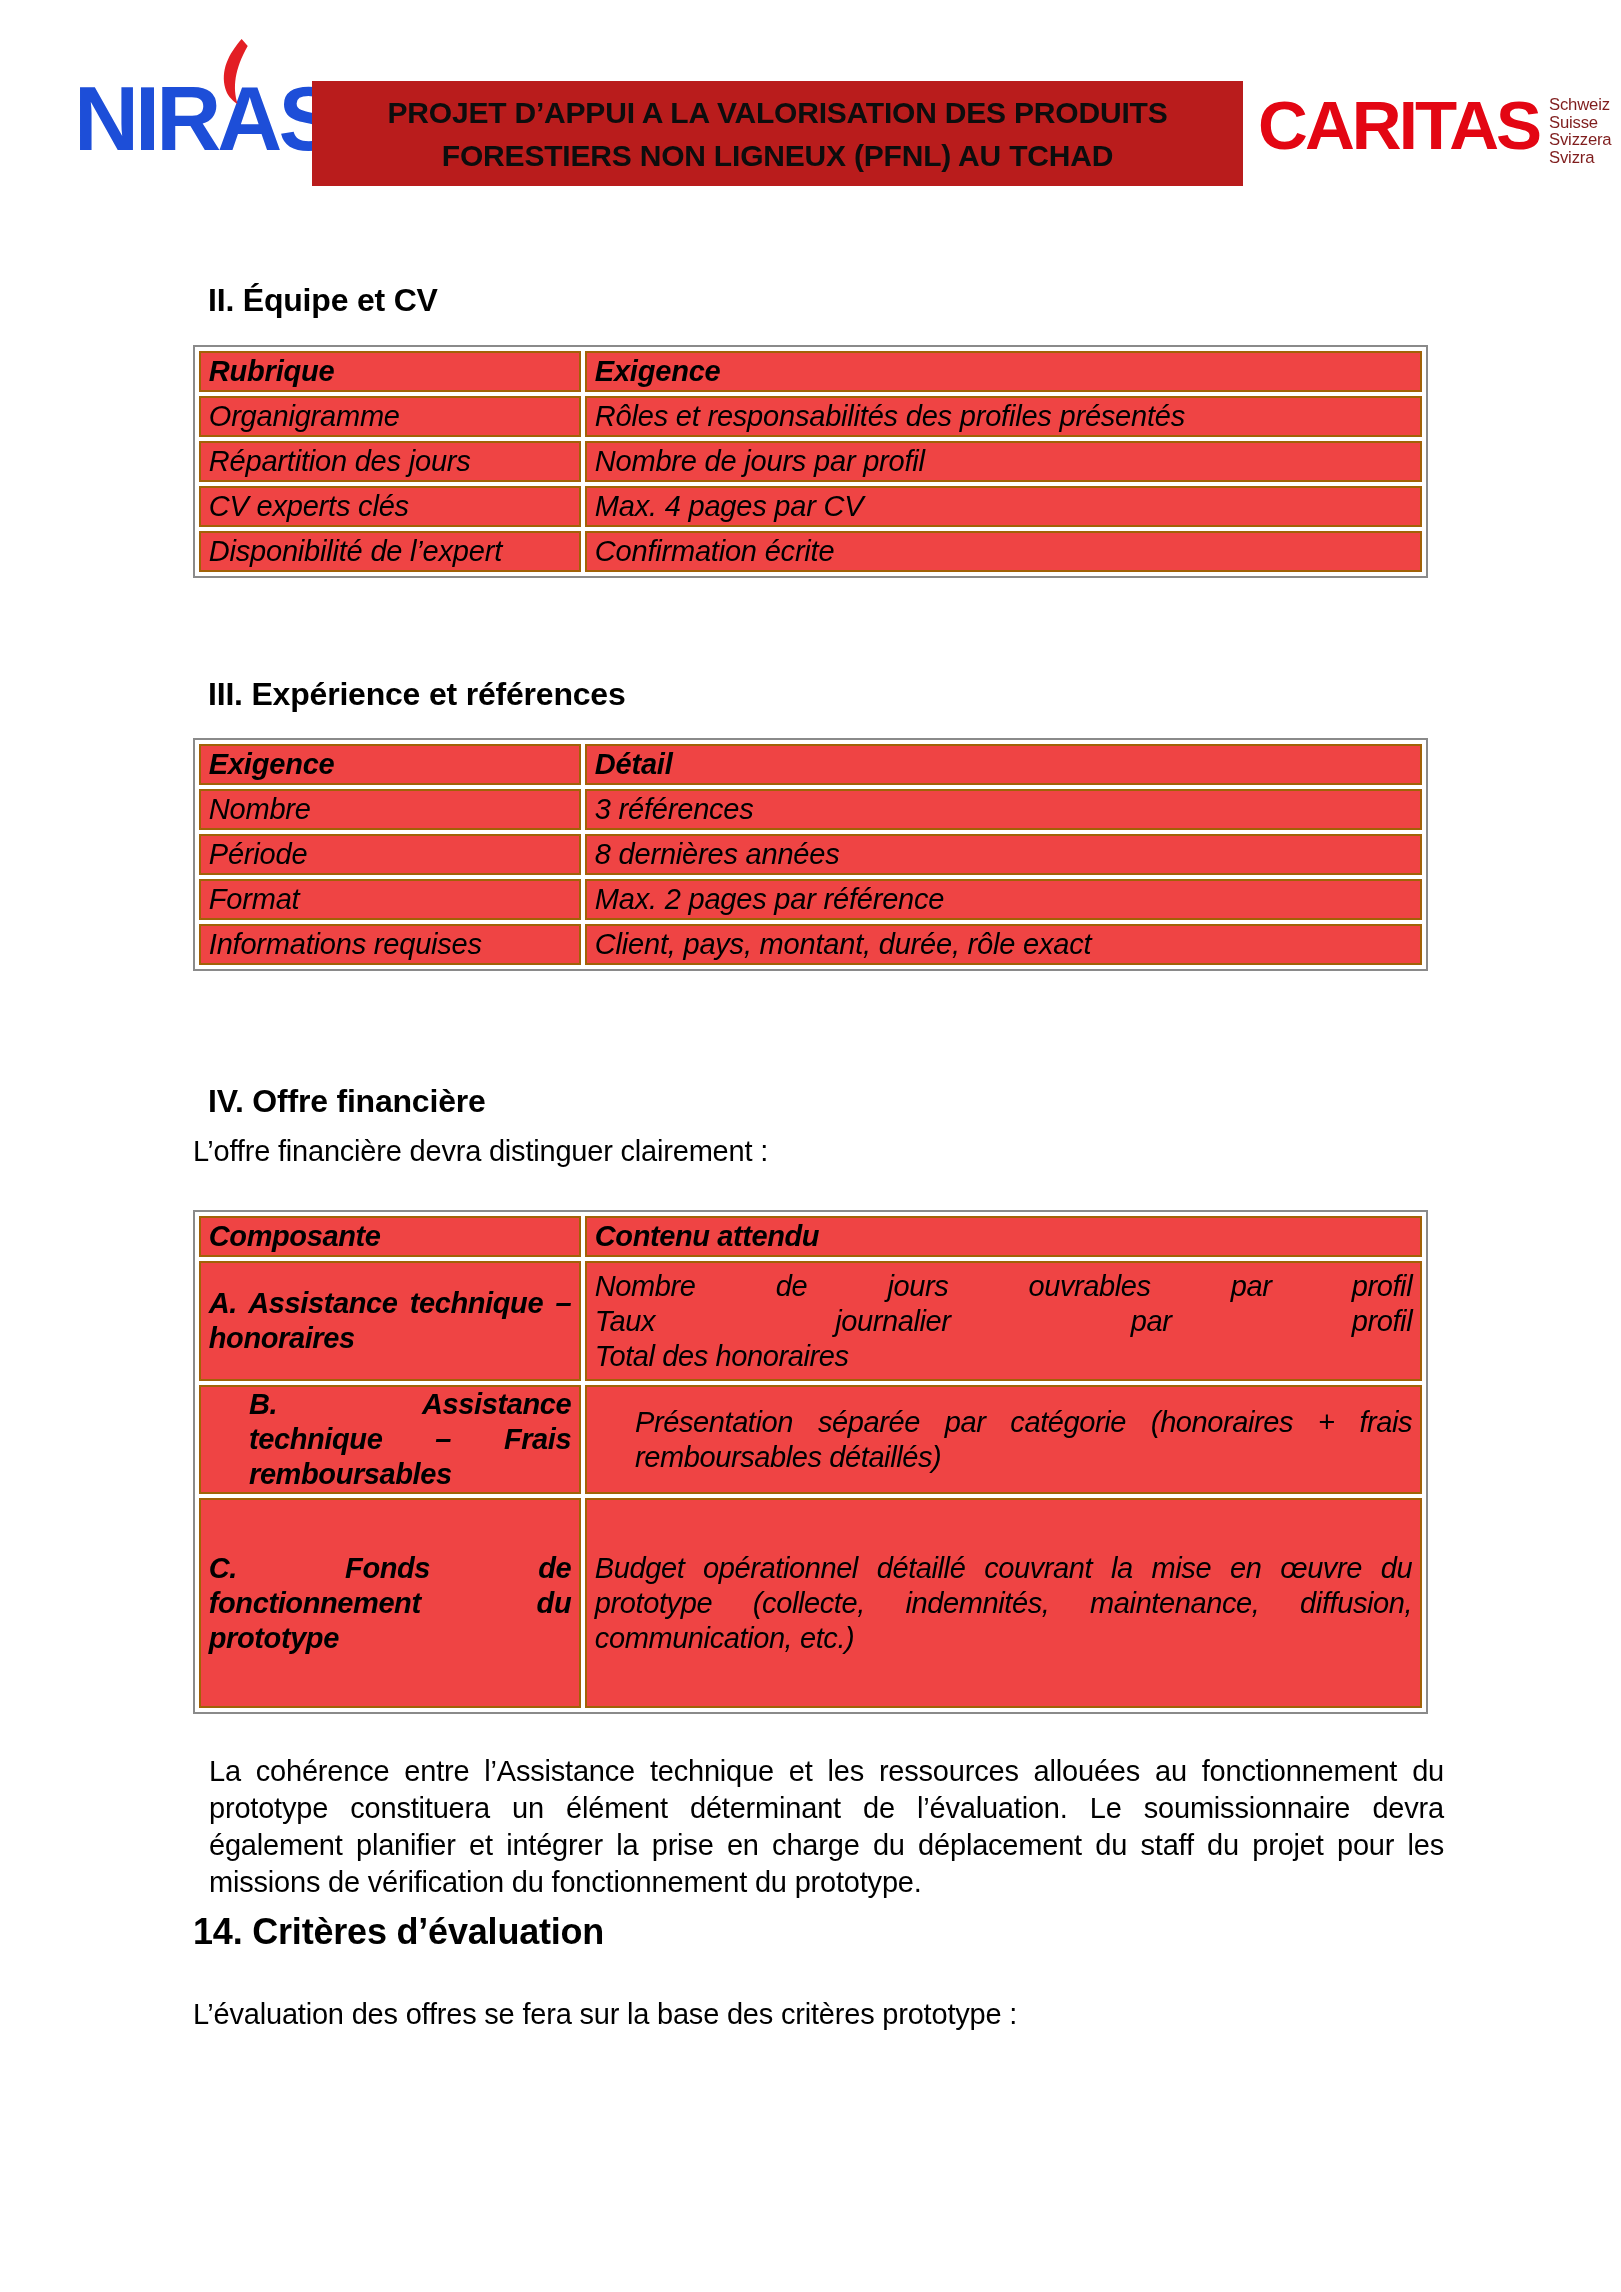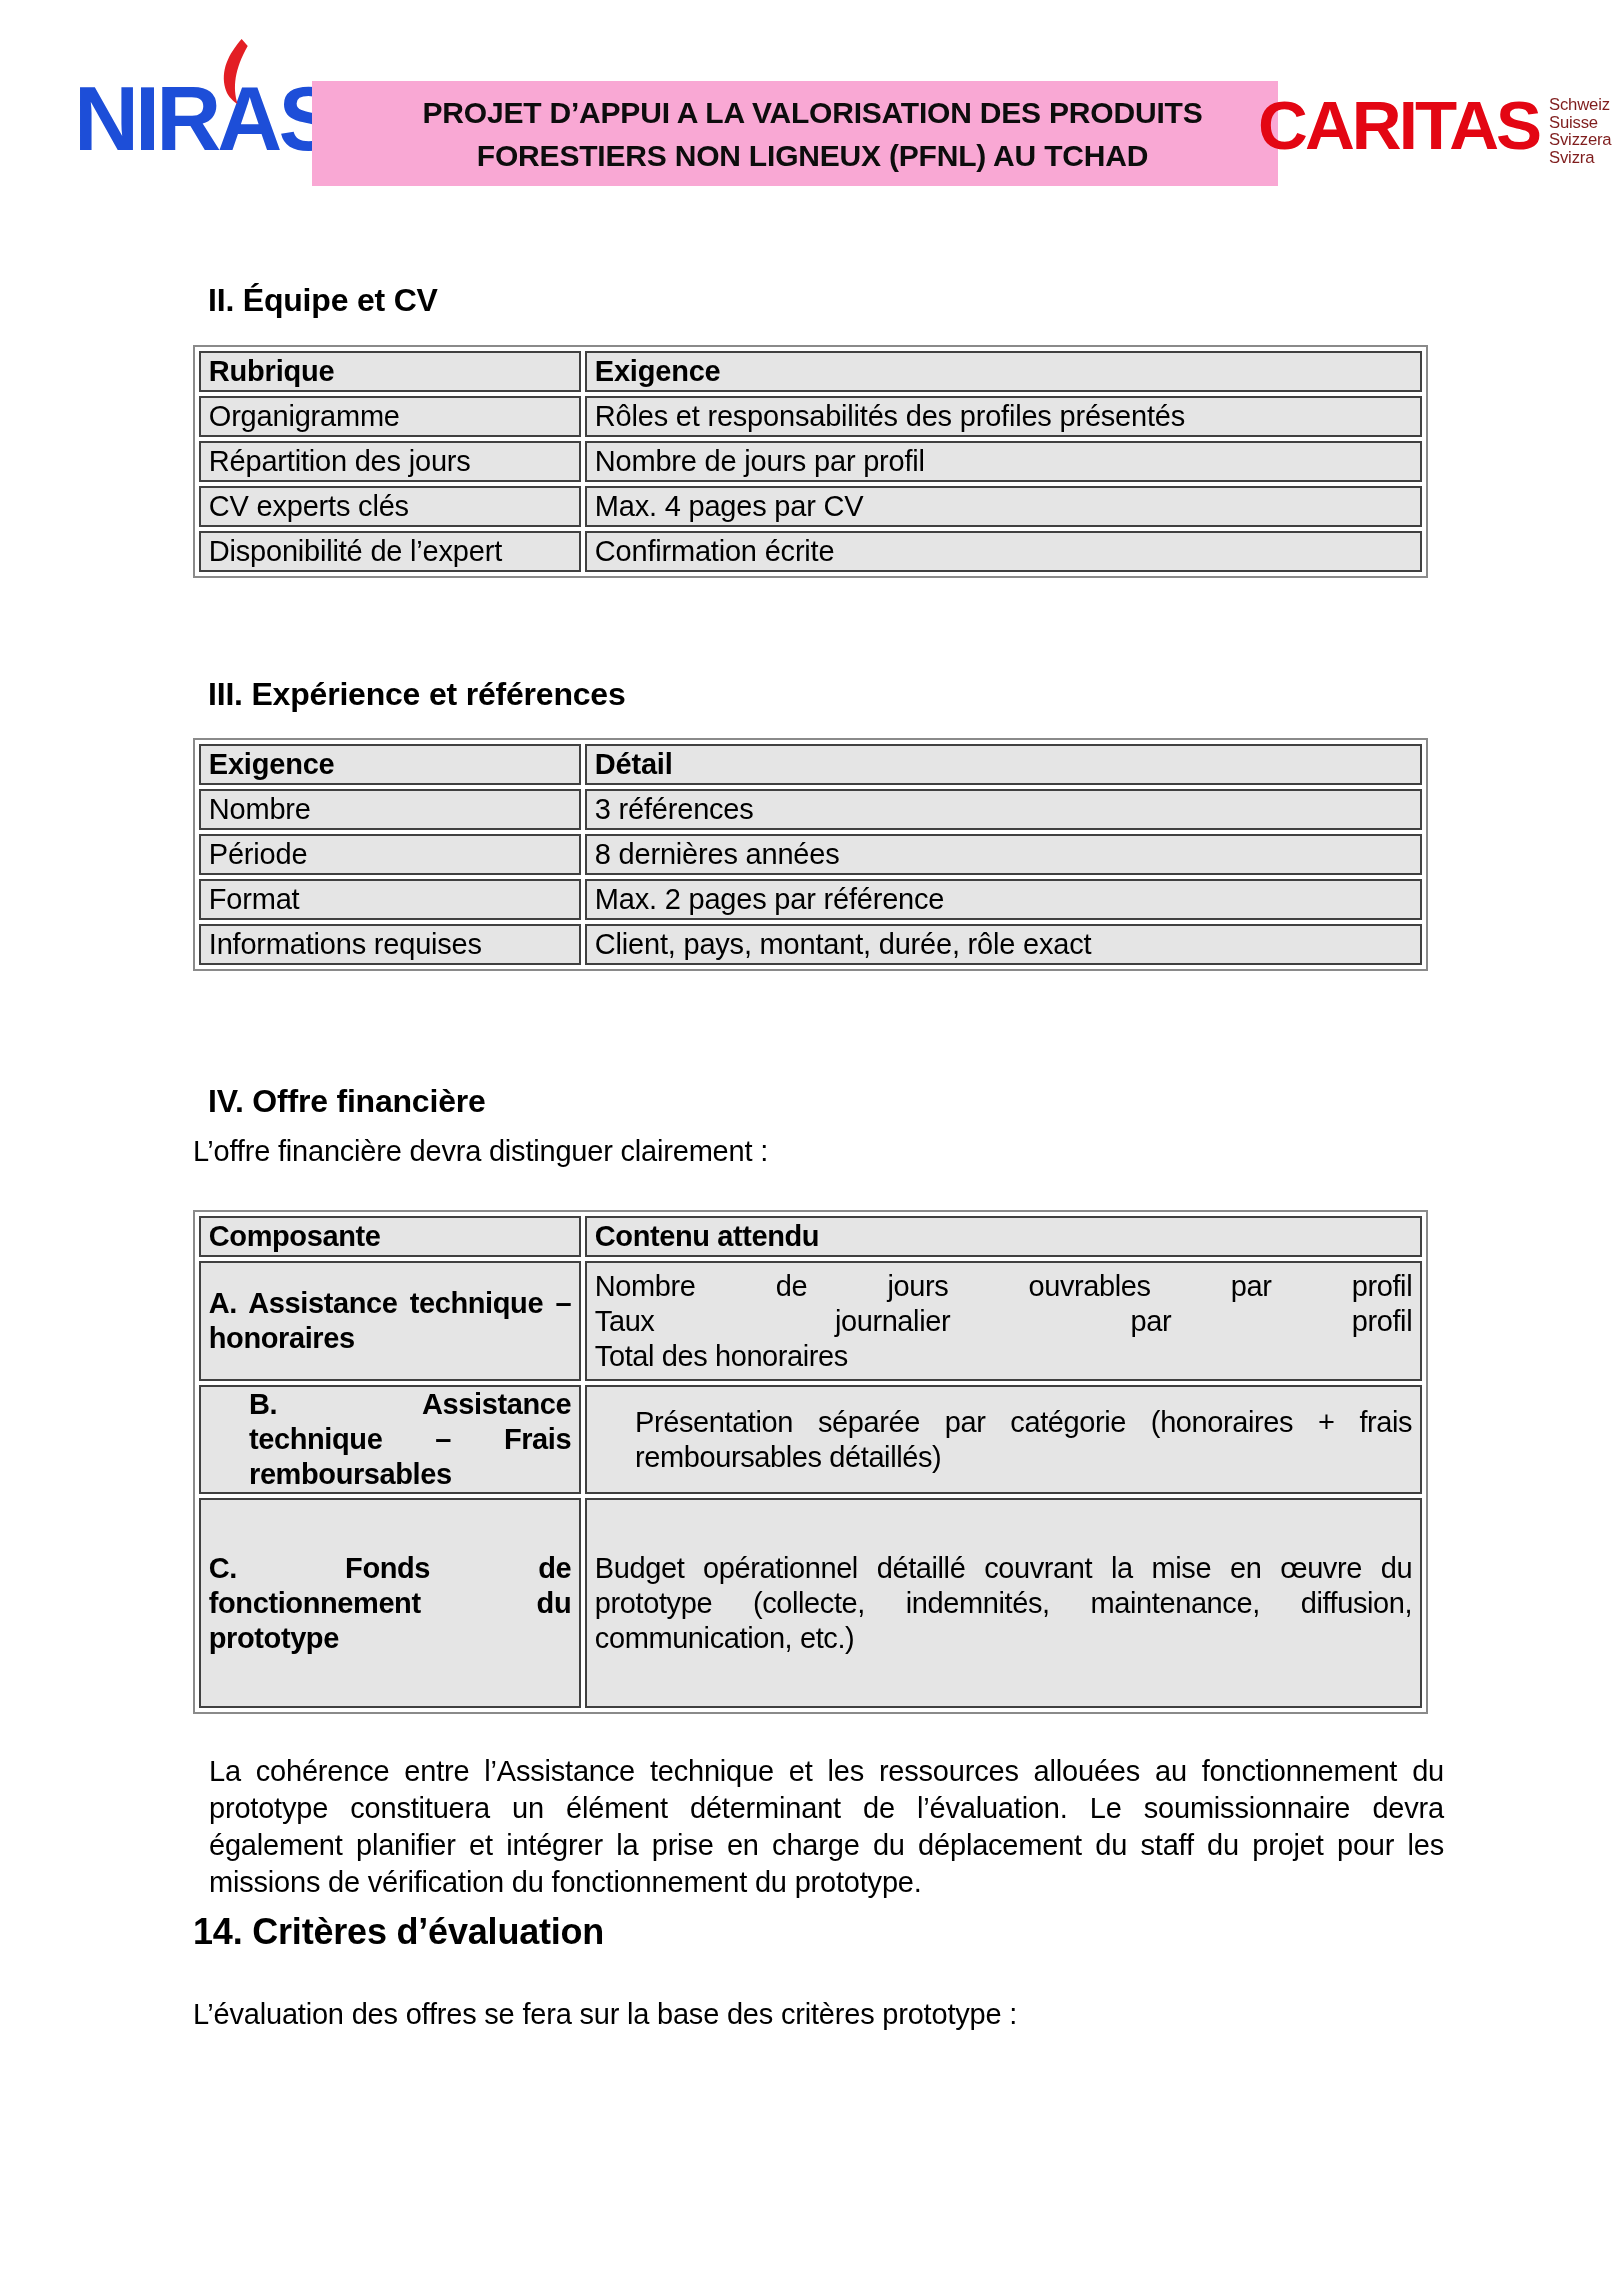--- a/index.html
+++ b/index.html
@@ -5,37 +5,37 @@
   html,body{margin:0;padding:0;}
   body{
     width:1621px;height:2293px;position:relative;background:#ffffff;
     font-family:"Liberation Sans","DejaVu Sans",sans-serif;color:#000;
     letter-spacing:-0.2px;
   }
   
   .niras{position:absolute;left:74px;top:74px;color:#1d4ed8;font-weight:bold;
          font-size:90px;line-height:90px;letter-spacing:-3.9px;}
   .flame{position:absolute;left:216px;top:39px;width:33px;height:65px;}
-  .banner{position:absolute;left:312px;top:81px;width:931px;height:105px;background:#f9a8d4;
+  .banner{position:absolute;left:312px;top:81px;width:931px;height:105px;background:#b91c1c;
           display:flex;flex-direction:column;justify-content:center;text-align:center;
-          font-weight:bold;font-size:30px;line-height:43px;color:#0d0d0d;padding-left:35px;}
+          font-weight:bold;font-size:30px;line-height:43px;color:#0d0d0d;}
   .caritas{position:absolute;left:1258px;top:94px;display:flex;align-items:flex-start;gap:9.8px;}
   .caritas-word{color:#e30613;font-weight:bold;font-size:69px;line-height:63px;letter-spacing:-2.9px;}
   .caritas-langs{display:flex;flex-direction:column;font-size:16.7px;line-height:17.6px;color:#7f1d1d;padding-top:2px;}
   
   .blk{position:absolute;left:193px;width:1235px;}
   .h-sec{font-size:32px;font-weight:bold;margin:15px;}
   .h-big{font-size:36px;font-weight:bold;margin:0;}
   .body-text{font-size:29px;line-height:37px;}
   .just{text-align:justify;}
   
   table.wtable{border-collapse:separate;border-spacing:4.9px;border:2px solid #8a8a8a;
                width:1235px;table-layout:fixed;}
-  table.wtable td{border:2px solid #404040;padding:0 7.8px;vertical-align:middle;
-                  font-size:29px;line-height:35px;background:#e5e5e5;}
+  table.wtable td{border:2px solid #a16207;padding:0 7.8px;vertical-align:middle;
+                  font-size:29px;line-height:35px;background:#ef4444;font-style:italic;}
   table.wtable td.hd{font-weight:bold;}
   .t12 td{height:37px;}
   .t3 td{font-size:26.5px;line-height:37px;letter-spacing:-0.4px;margin-left:16px;}
   .t3 .rh td{height:37px;}
   .t3 .ra td{height:116px;}
   .t3 .rb td{height:76px;padding-left:48px;}
   .t3 .rc td{height:206px;}
   .t3 td.labelcell{font-weight:bold;text-align:justify;}
   .jline{text-align:justify;text-align-last:justify;}
   

